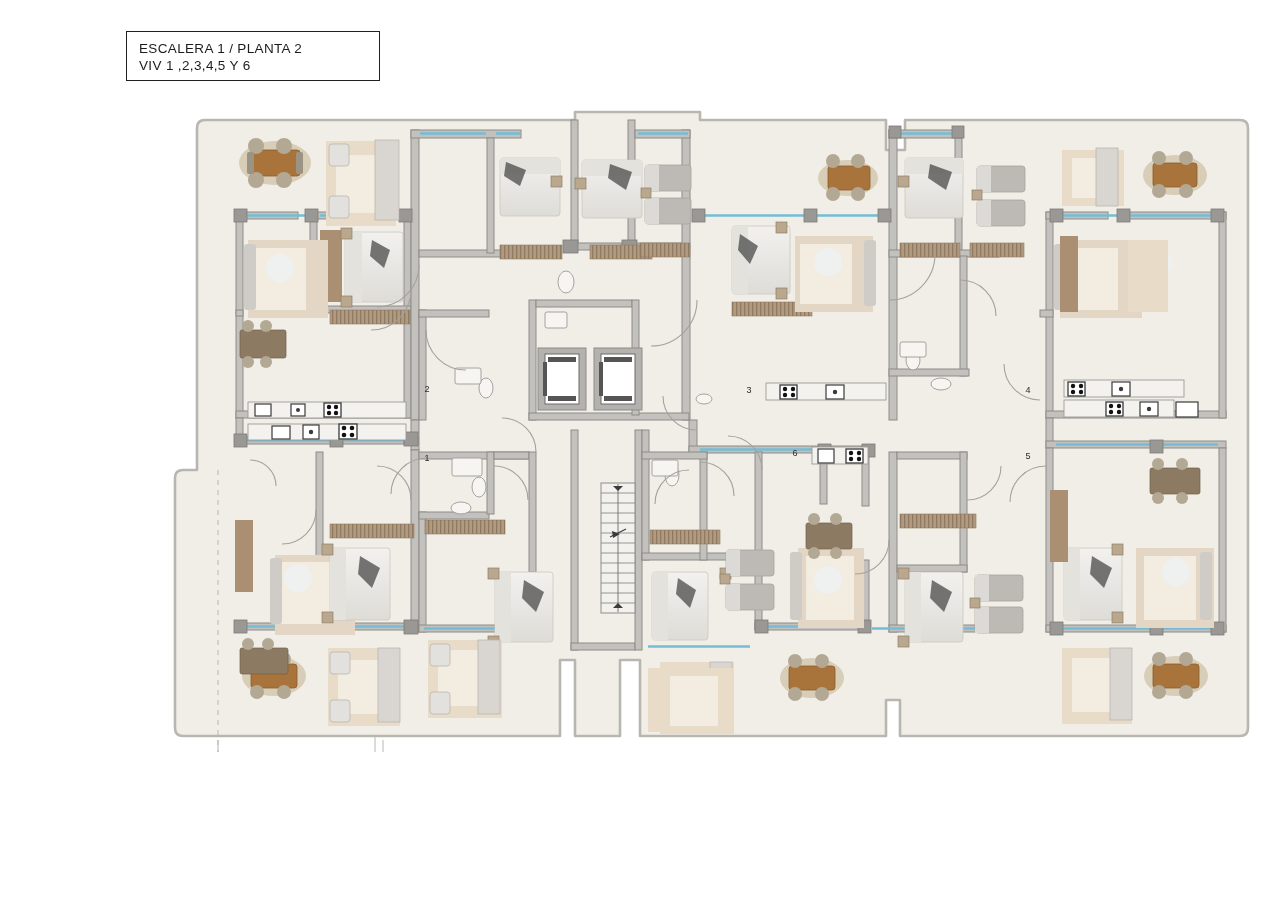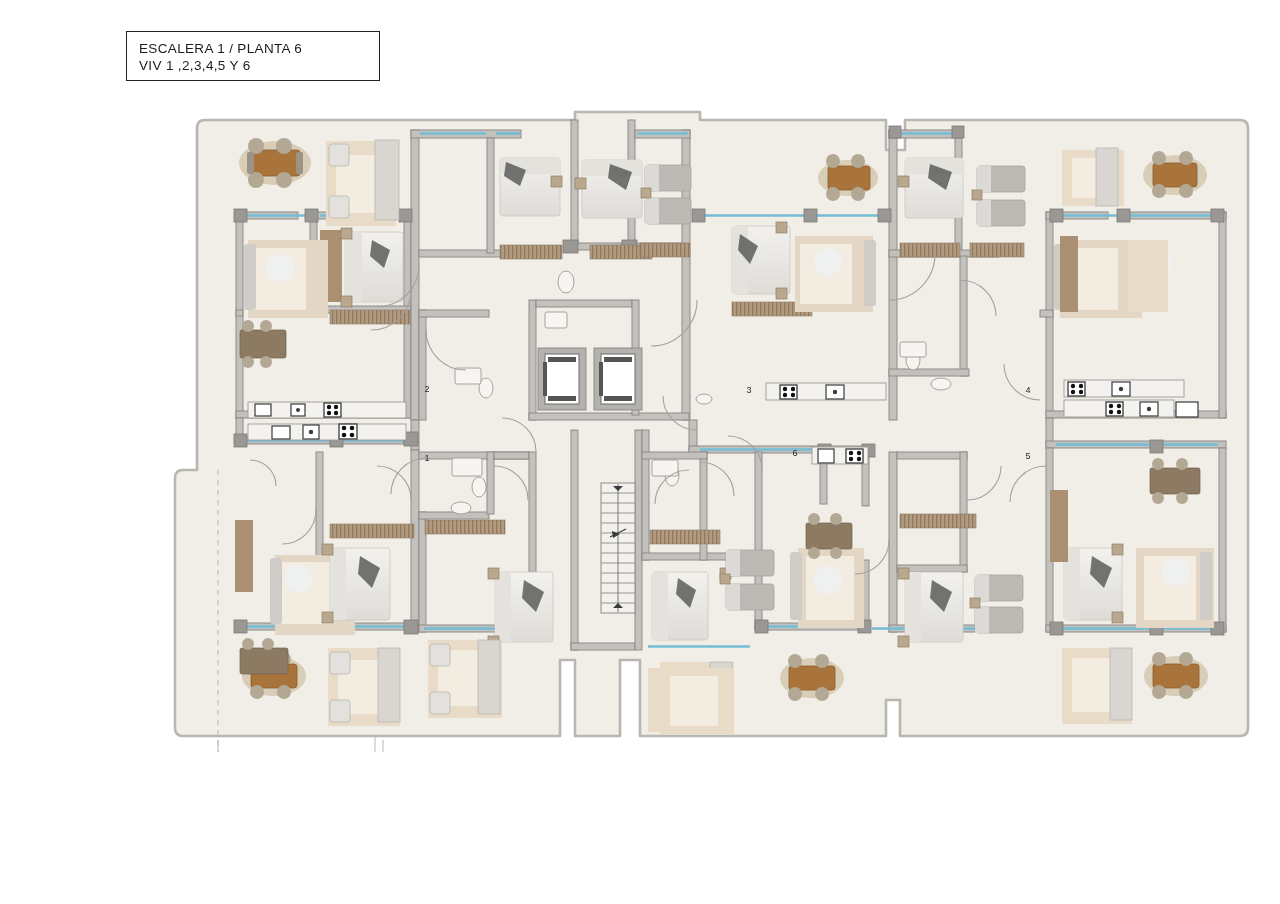--- a/index.html
+++ b/index.html
@@ -20,21 +20,21 @@
 
   
   #plan-wrap{position:absolute;left:0;top:0;width:1280px;height:904px;}
   svg#plan{display:block;}
   .lbl{font-family:"Liberation Sans","DejaVu Sans",sans-serif;font-size:9px;fill:#2b2b2b;}
 </style>
 </head>
 <body>
 
 <div id="title-block">
-  <div class="tline">ESCALERA 1 / PLANTA 6</div>
+  <div class="tline">ESCALERA 1 / PLANTA 2</div>
   <div class="tline">VIV 1 ,2,3,4,5 Y 6</div>
 </div>
 
 <div id="plan-wrap">
 <svg id="plan" width="1280" height="904" viewBox="0 0 1280 904" xmlns="http://www.w3.org/2000/svg">
   <defs>
 
     <pattern id="slat" width="4" height="4" patternUnits="userSpaceOnUse">
       <rect width="4" height="4" fill="#b09madd"></rect>
       <rect width="4" height="4" fill="#b19a7f"></rect>

